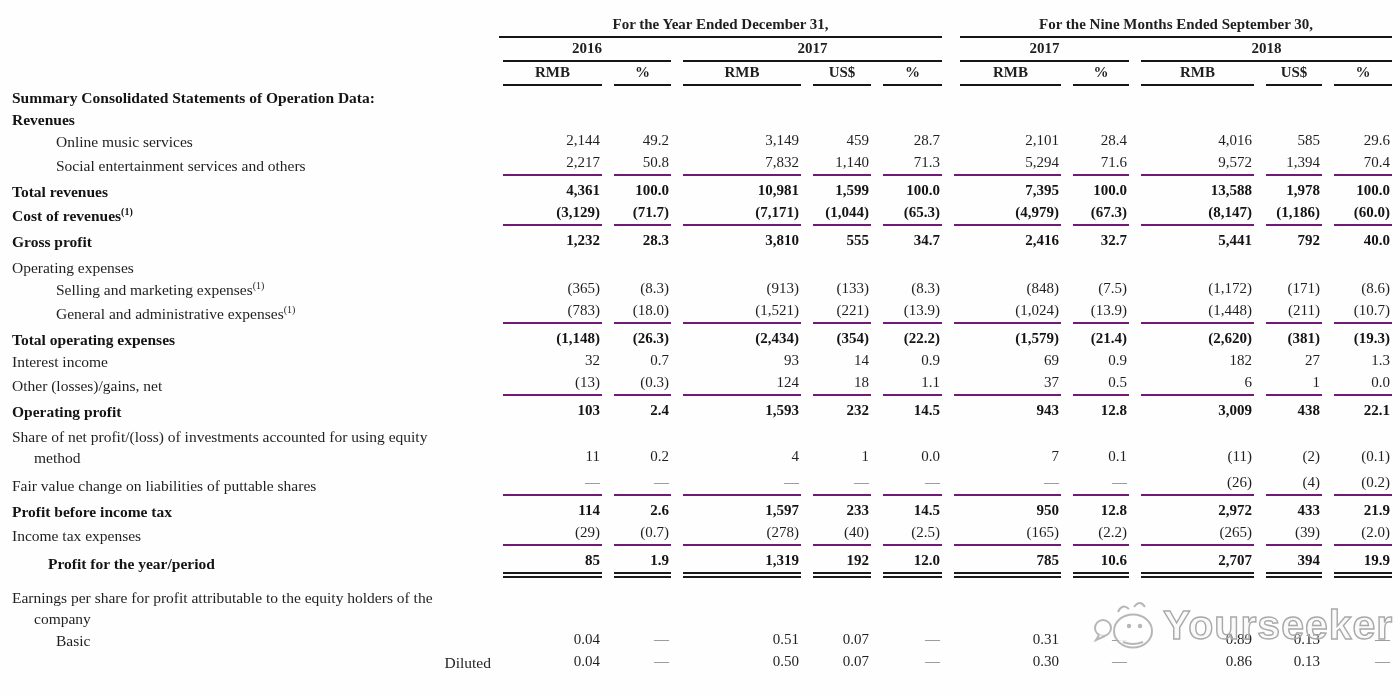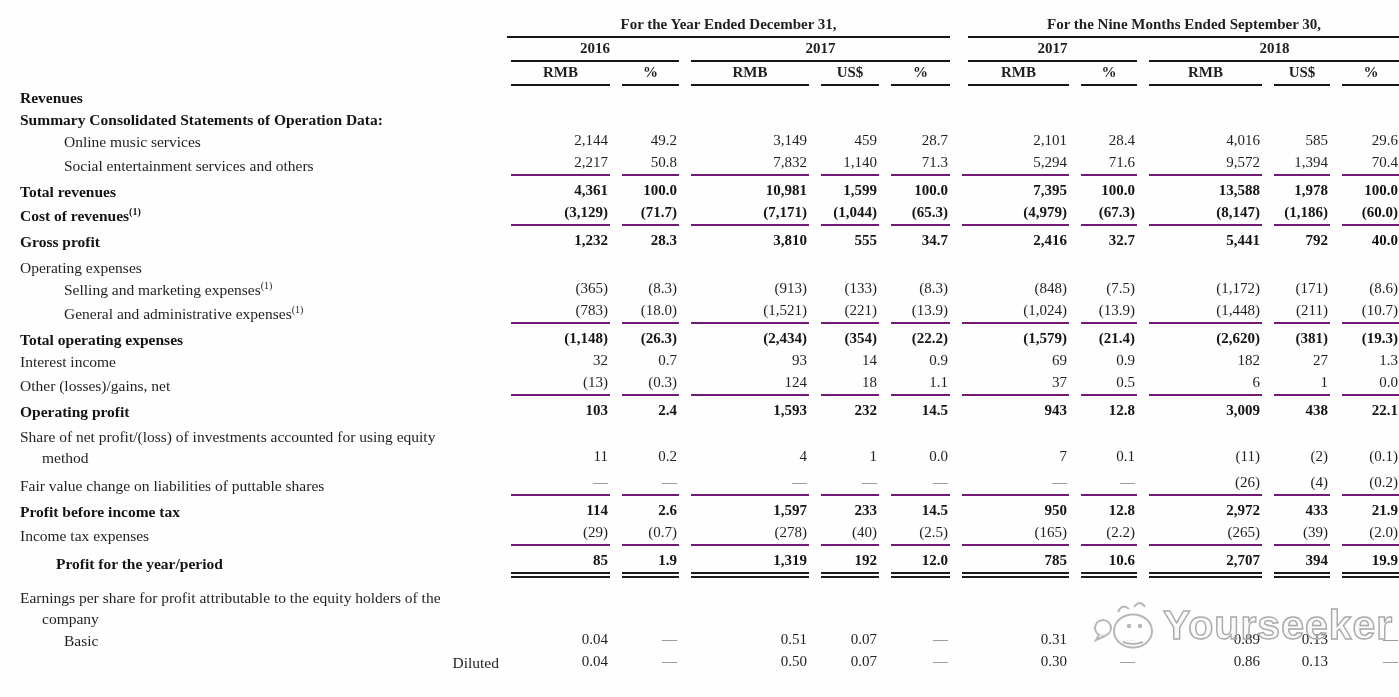--- a/index.html
+++ b/index.html
@@ -2,21 +2,21 @@
 <html><head>
 <meta charset="utf-8">
 <style>
   html,body{margin:0;padding:0;background:#e9e9e9;}
   .page{
     position:relative;
     width:1399px;height:697px;
     background:#fefefe;
     overflow:hidden;
     box-sizing:border-box;
-    padding:14px 0 0 20px;
+    padding:14px 0 0 12px;
     font-family:"Liberation Serif","DejaVu Serif",serif;
     color:#1f1f1f;
   }
   table{border-collapse:collapse;table-layout:fixed;width:1380px;}
   th,td{padding:0;vertical-align:bottom;font-size:15px;line-height:21px;color:#1f1f1f;}
   thead th{font-weight:bold;text-align:center;}
   .hwrap{margin-left:12px;border-bottom:2.5px solid #161616;padding-bottom:1px;white-space:nowrap;}
   .hwrap.g1{margin-left:8px;}
   .hwrap.g2{margin-left:18px;text-align:center;}
   .note{font-weight:bold;text-align:center;padding:2px 0 2px;white-space:nowrap;}
@@ -119,56 +119,56 @@
             <div class="hwrap">US$</div>
           </th>
           <th>
             <div class="hwrap">%</div>
           </th>
         </tr>
       </thead>
     <tbody>
         <tr class="bold">
           <td class="lbl">
+            <div class="lline" style="padding-left: 0px;">Summary Consolidated Statements of Operation Data:</div>
+          </td>
+          <td class="num">
+            <div class="cw"></div>
+          </td>
+          <td class="num">
+            <div class="cw"></div>
+          </td>
+          <td class="num">
+            <div class="cw"></div>
+          </td>
+          <td class="num">
+            <div class="cw"></div>
+          </td>
+          <td class="num">
+            <div class="cw"></div>
+          </td>
+          <td class="num">
+            <div class="cw"></div>
+          </td>
+          <td class="num">
+            <div class="cw"></div>
+          </td>
+          <td class="num">
+            <div class="cw"></div>
+          </td>
+          <td class="num">
+            <div class="cw"></div>
+          </td>
+          <td class="num">
+            <div class="cw"></div>
+          </td>
+        </tr>
+        <tr class="bold">
+          <td class="lbl">
             <div class="lline" style="padding-left: 0px;">Revenues</div>
-          </td>
-          <td class="num">
-            <div class="cw"></div>
-          </td>
-          <td class="num">
-            <div class="cw"></div>
-          </td>
-          <td class="num">
-            <div class="cw"></div>
-          </td>
-          <td class="num">
-            <div class="cw"></div>
-          </td>
-          <td class="num">
-            <div class="cw"></div>
-          </td>
-          <td class="num">
-            <div class="cw"></div>
-          </td>
-          <td class="num">
-            <div class="cw"></div>
-          </td>
-          <td class="num">
-            <div class="cw"></div>
-          </td>
-          <td class="num">
-            <div class="cw"></div>
-          </td>
-          <td class="num">
-            <div class="cw"></div>
-          </td>
-        </tr>
-        <tr class="bold">
-          <td class="lbl">
-            <div class="lline" style="padding-left: 0px;">Summary Consolidated Statements of Operation Data:</div>
           </td>
           <td class="num">
             <div class="cw"></div>
           </td>
           <td class="num">
             <div class="cw"></div>
           </td>
           <td class="num">
             <div class="cw"></div>
           </td>

